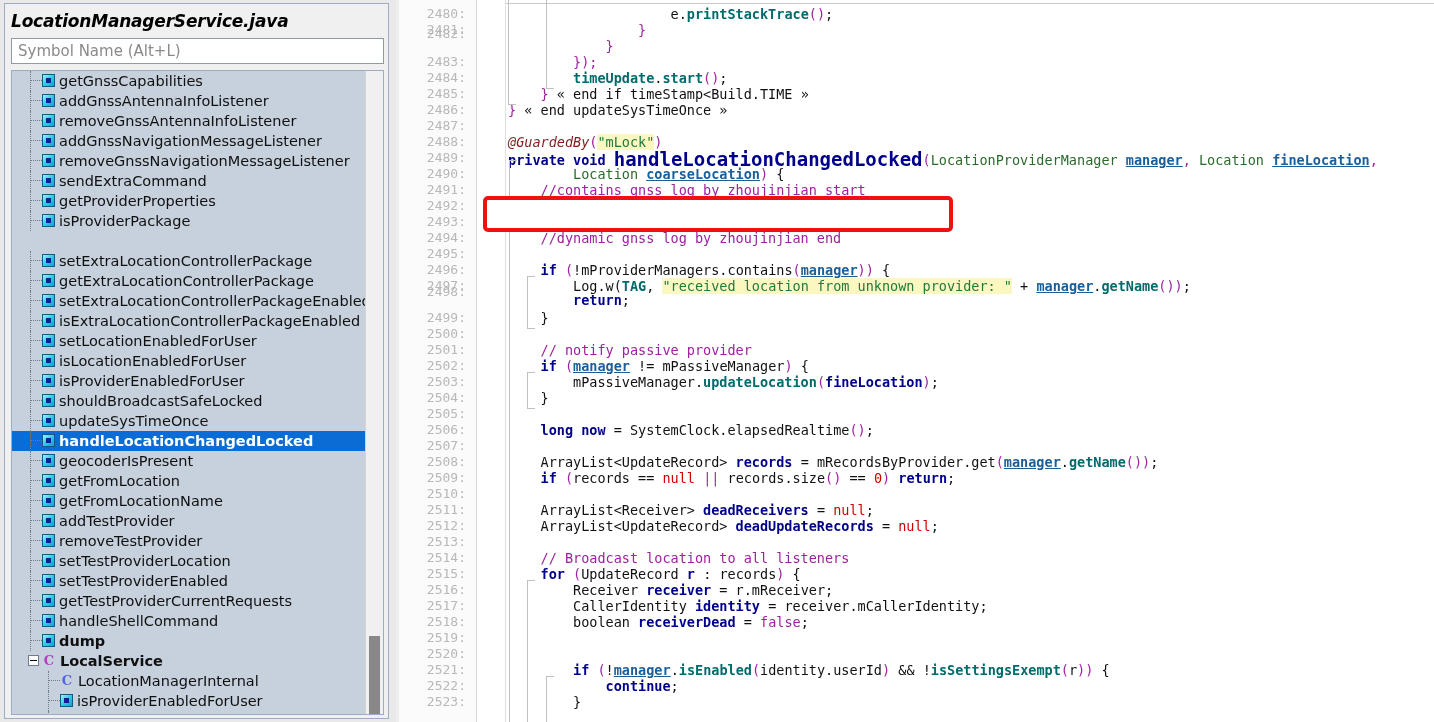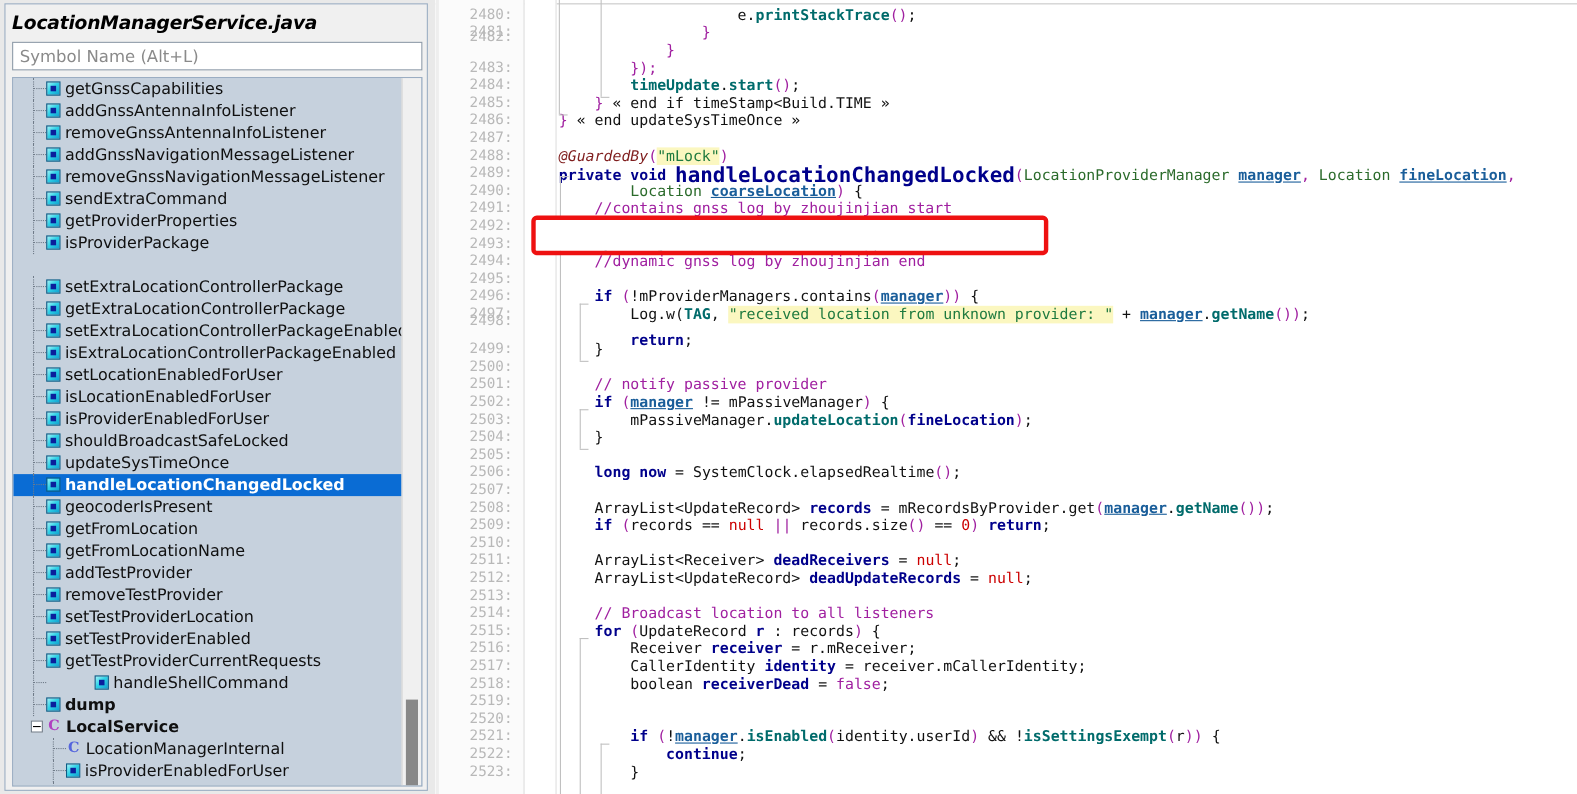--- a/index.html
+++ b/index.html
@@ -244,21 +244,21 @@
             <div class="tree-row lvl1" style="position: absolute; left: 0px; top: 340px; width: 100%;"><span class="vline" style="left: 18px;"></span><span class="dash" style="left: 18px;"></span><span style="display: inline-block; width: 30px;"></span><span class="ic ic-method"></span><span class="tree-label">updateSysTimeOnce</span></div>
             <div class="tree-row lvl1 selected bold" style="position: absolute; left: 0px; top: 360px; width: 100%;"><span class="vline" style="left: 18px;"></span><span class="dash" style="left: 18px;"></span><span style="display: inline-block; width: 30px;"></span><span class="ic ic-method"></span><span class="tree-label">handleLocationChangedLocked</span></div>
             <div class="tree-row lvl1" style="position: absolute; left: 0px; top: 380px; width: 100%;"><span class="vline" style="left: 18px;"></span><span class="dash" style="left: 18px;"></span><span style="display: inline-block; width: 30px;"></span><span class="ic ic-method"></span><span class="tree-label">geocoderIsPresent</span></div>
             <div class="tree-row lvl1" style="position: absolute; left: 0px; top: 400px; width: 100%;"><span class="vline" style="left: 18px;"></span><span class="dash" style="left: 18px;"></span><span style="display: inline-block; width: 30px;"></span><span class="ic ic-method"></span><span class="tree-label">getFromLocation</span></div>
             <div class="tree-row lvl1" style="position: absolute; left: 0px; top: 420px; width: 100%;"><span class="vline" style="left: 18px;"></span><span class="dash" style="left: 18px;"></span><span style="display: inline-block; width: 30px;"></span><span class="ic ic-method"></span><span class="tree-label">getFromLocationName</span></div>
             <div class="tree-row lvl1" style="position: absolute; left: 0px; top: 440px; width: 100%;"><span class="vline" style="left: 18px;"></span><span class="dash" style="left: 18px;"></span><span style="display: inline-block; width: 30px;"></span><span class="ic ic-method"></span><span class="tree-label">addTestProvider</span></div>
             <div class="tree-row lvl1" style="position: absolute; left: 0px; top: 460px; width: 100%;"><span class="vline" style="left: 18px;"></span><span class="dash" style="left: 18px;"></span><span style="display: inline-block; width: 30px;"></span><span class="ic ic-method"></span><span class="tree-label">removeTestProvider</span></div>
             <div class="tree-row lvl1" style="position: absolute; left: 0px; top: 480px; width: 100%;"><span class="vline" style="left: 18px;"></span><span class="dash" style="left: 18px;"></span><span style="display: inline-block; width: 30px;"></span><span class="ic ic-method"></span><span class="tree-label">setTestProviderLocation</span></div>
             <div class="tree-row lvl1" style="position: absolute; left: 0px; top: 500px; width: 100%;"><span class="vline" style="left: 18px;"></span><span class="dash" style="left: 18px;"></span><span style="display: inline-block; width: 30px;"></span><span class="ic ic-method"></span><span class="tree-label">setTestProviderEnabled</span></div>
             <div class="tree-row lvl1" style="position: absolute; left: 0px; top: 520px; width: 100%;"><span class="vline" style="left: 18px;"></span><span class="dash" style="left: 18px;"></span><span style="display: inline-block; width: 30px;"></span><span class="ic ic-method"></span><span class="tree-label">getTestProviderCurrentRequests</span></div>
-            <div class="tree-row lvl1" style="position: absolute; left: 0px; top: 540px; width: 100%; padding-left: 44px;"><span class="vline" style="left: 18px;"></span><span class="dash" style="left: 18px;"></span><span style="display: inline-block; width: 30px;"></span><span class="ic ic-method"></span><span class="tree-label">handleShellCommand</span></div>
+            <div class="tree-row lvl1" style="position: absolute; left: 0px; top: 540px; width: 100%;"><span class="vline" style="left: 18px;"></span><span class="dash" style="left: 18px;"></span><span style="display: inline-block; width: 30px;"></span><span class="ic ic-method"></span><span class="tree-label">handleShellCommand</span></div>
             <div class="tree-row lvl1 bold" style="position: absolute; left: 0px; top: 560px; width: 100%;"><span class="vline" style="left: 18px;"></span><span class="dash" style="left: 18px;"></span><span style="display: inline-block; width: 30px;"></span><span class="ic ic-method"></span><span class="tree-label">dump</span></div>
             <div class="tree-row lvl0 bold" style="position: absolute; left: 0px; top: 580px; width: 100%;"><span style="display: inline-block; width: 16px;"></span><span class="expander"></span><span class="ic-class">C</span><span class="tree-label">LocalService</span></div>
             <div class="tree-row lvl2" style="position: absolute; left: 0px; top: 600px; width: 100%;"><span class="vline" style="left: 36px;"></span><span class="dash" style="left: 36px;"></span><span style="display: inline-block; width: 48px;"></span><span class="ic-class blue">C</span><span class="tree-label">LocationManagerInternal</span></div>
             <div class="tree-row lvl2" style="position: absolute; left: 0px; top: 620px; width: 100%;"><span class="vline" style="left: 36px;"></span><span class="dash" style="left: 36px;"></span><span style="display: inline-block; width: 48px;"></span><span class="ic ic-method"></span><span class="tree-label">isProviderEnabledForUser</span></div>
             <div class="tree-row lvl2" style="position: absolute; left: 0px; top: 640px; width: 100%;"><span class="vline" style="left: 36px;"></span><span style="display: inline-block; width: 48px;"></span><span class="tree-label">isProviderPackage</span></div>
           </div>
         <div id="tree-scrollbar">
           <div id="tree-scroll-thumb"></div>
         </div>
       </div>
@@ -329,21 +329,21 @@
         <div class="codeline" style="top: 134px;"><span class="ann">@GuardedBy</span><span class="punc">(</span><span class="str">"mLock"</span><span class="punc">)</span></div>
         <div class="codeline" style="top: 150px;"><span class="kw">private</span> <span class="kw">void</span> <span class="big" style="position: relative; top: 1px;">handleLocationChangedLocked</span><span class="punc">(</span><span class="cls">LocationProviderManager</span> <span class="var">manager</span><span class="punc">,</span> <span class="cls">Location</span> <span class="var">fineLocation</span><span class="punc">,</span></div>
         <div class="codeline" style="top: 166px;">        <span class="cls">Location</span> <span class="var">coarseLocation</span><span class="punc">)</span> <span class="plain">{</span></div>
         <div class="codeline" style="top: 182px;">    <span class="cmt">//contains gnss log by zhoujinjian start</span></div>
         <div class="codeline" style="top: 198px;">    <span class="plain">Log.d(</span><span class="mth">TAG</span><span class="plain">, </span><span class="str">"incoming location: "</span> <span class="plain">+ </span><span class="fld">fineLocation</span><span class="punc">)</span><span class="plain">;</span></div>
         <div class="codeline" style="top: 214px;">    <span class="mth">updateSysTimeOnce</span><span class="punc">(</span><span class="fld">fineLocation</span><span class="punc">)</span><span class="plain">;</span></div>
         <div class="codeline" style="top: 230px;">    <span class="cmt">//dynamic gnss log by zhoujinjian end</span></div>
         <div class="codeline" style="top: 246px;"></div>
         <div class="codeline" style="top: 262px;">    <span class="kw">if</span> <span class="punc">(</span><span class="plain">!mProviderManagers.</span><span class="plain">contains</span><span class="punc">(</span><span class="var">manager</span><span class="punc">))</span> <span class="plain">{</span></div>
         <div class="codeline" style="top: 278px;">        <span class="plain">Log.w(</span><span class="mth">TAG</span><span class="plain">, </span><span class="str">"received location from unknown provider: "</span> <span class="plain">+ </span><span class="var">manager</span><span class="plain">.</span><span class="mth">getName</span><span class="punc">())</span><span class="plain">;</span></div>
-        <div class="codeline" style="top: 302px;">        <span class="kw">return</span><span class="plain">;</span></div>
+        <div class="codeline" style="top: 292px;">        <span class="kw">return</span><span class="plain">;</span></div>
         <div class="codeline" style="top: 310px;">    <span class="plain">}</span></div>
         <div class="codeline" style="top: 326px;"></div>
         <div class="codeline" style="top: 342px;">    <span class="cmt">// notify passive provider</span></div>
         <div class="codeline" style="top: 358px;">    <span class="kw">if</span> <span class="punc">(</span><span class="var">manager</span> <span class="plain">!= mPassiveManager</span><span class="punc">)</span> <span class="plain">{</span></div>
         <div class="codeline" style="top: 374px;">        <span class="plain">mPassiveManager.</span><span class="mth">updateLocation</span><span class="punc">(</span><span class="fld">fineLocation</span><span class="punc">)</span><span class="plain">;</span></div>
         <div class="codeline" style="top: 390px;">    <span class="plain">}</span></div>
         <div class="codeline" style="top: 406px;"></div>
         <div class="codeline" style="top: 422px;">    <span class="kw">long</span> <span class="fld">now</span> <span class="plain">= SystemClock.elapsedRealtime</span><span class="punc">()</span><span class="plain">;</span></div>
         <div class="codeline" style="top: 438px;"></div>
         <div class="codeline" style="top: 454px;">    <span class="plain">ArrayList&lt;UpdateRecord&gt; </span><span class="fld">records</span> <span class="plain">= mRecordsByProvider.get</span><span class="punc">(</span><span class="var">manager</span><span class="plain">.</span><span class="mth">getName</span><span class="punc">())</span><span class="plain">;</span></div>

